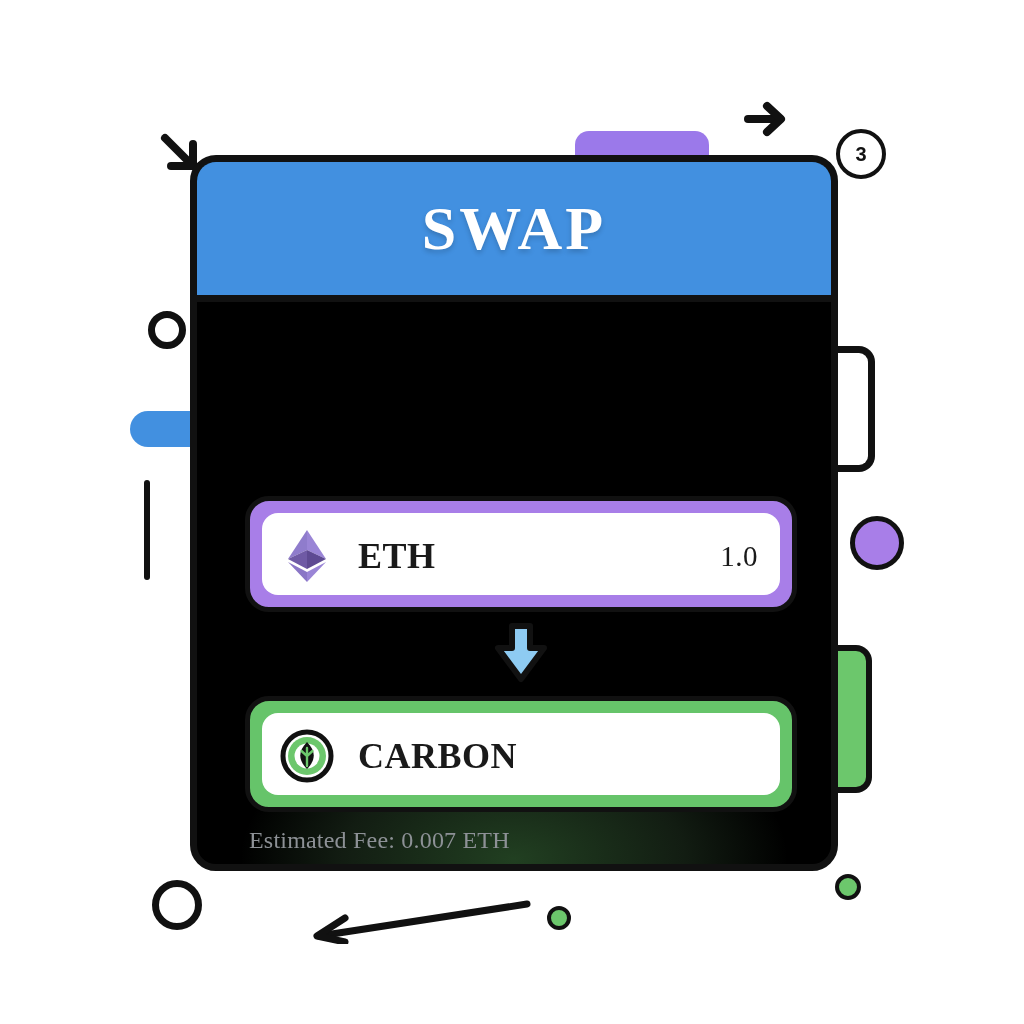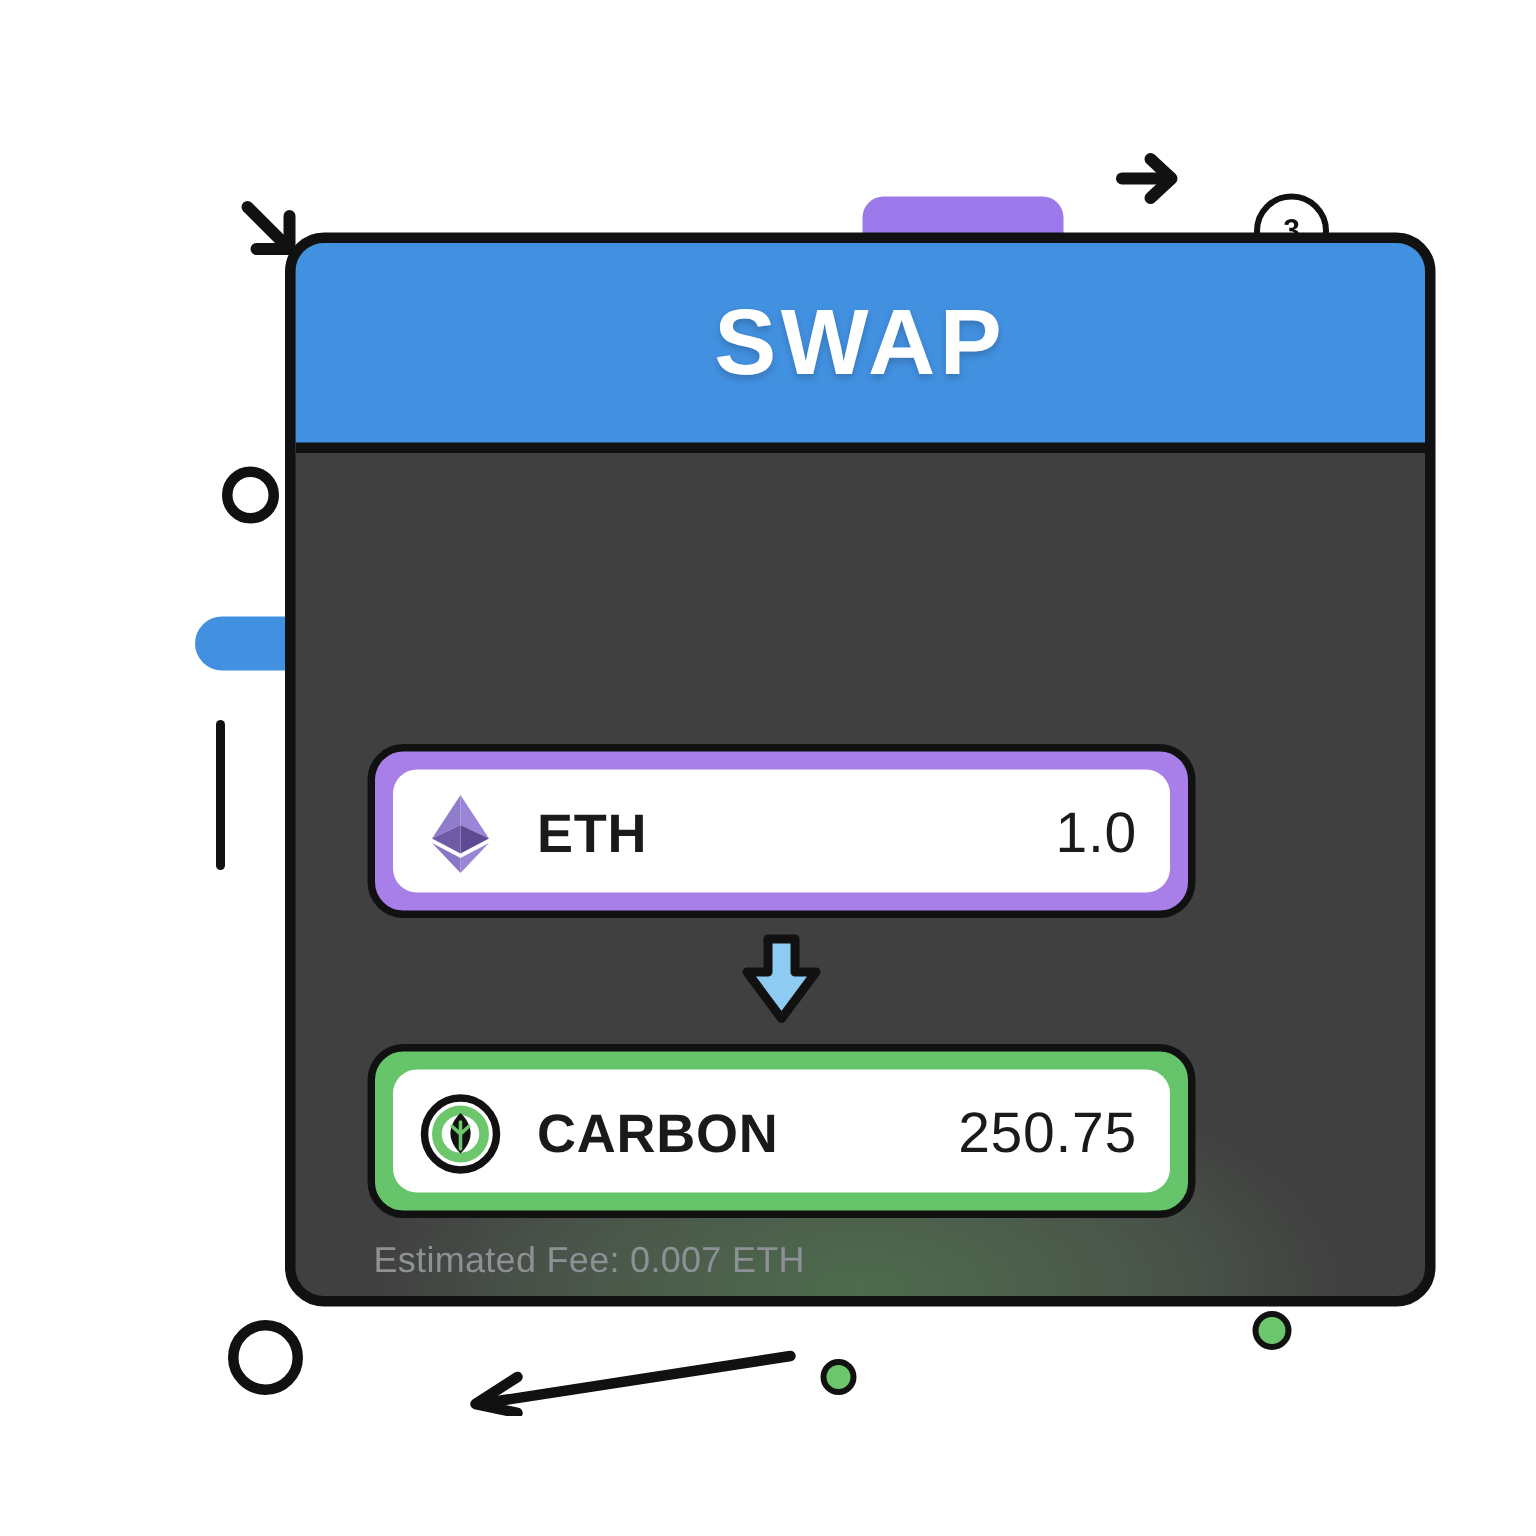--- a/index.html
+++ b/index.html
@@ -32,28 +32,29 @@
     border: 7px solid #111111;
     background: #ffffff;
   }
   .deco-bar { background: #111111; border-radius: 3px; }
 
   
   .card {
     position: absolute;
     left: 190px;
     top: 155px;
-    width: 767px;
+    width: 648px;
     height: 716px;
-    background: #404040;
+    background: #000000;
     border: 7px solid #111111;
     border-radius: 26px;
     box-sizing: border-box;
     overflow: hidden;
     z-index: 5;
+    font-family: Liberation Serif, serif;
   }
   .card-glow {
     position: absolute;
     left: 0; right: 0; bottom: -40px;
     height: 300px;
     background: radial-gradient(ellipse 60% 70% at 50% 85%,
                 rgba(110, 210, 110, 0.30) 0%,
                 rgba(140, 220, 140, 0.13) 45%,
                 rgba(255,255,255,0) 72%);
     pointer-events: none;
@@ -117,21 +118,21 @@
   }
   .token-symbol {
     margin-left: 24px;
     font-size: 36px;
     font-weight: bold;
     color: #1a1a1a;
     letter-spacing: 0.5px;
   }
   .token-amount {
     margin-left: auto;
-    font-size: 38px;
+    font-size: 29px;
     font-weight: normal;
     color: #1a1a1a;
     letter-spacing: 0.5px;
   }
 
   
   .swap-arrow {
     position: absolute;
     left: 289px;
     top: 320px;
@@ -225,20 +226,19 @@
         <span class="token-icon">
           <svg width="54" height="54" viewBox="0 0 54 54">
             <circle cx="27" cy="27" r="24" fill="#ffffff" stroke="#111111" stroke-width="5"></circle>
             <circle cx="27" cy="27" r="19" fill="#6cc76c"></circle>
             <circle cx="27" cy="27" r="12.5" fill="#ffffff"></circle>
             <path d="M27 13 C18 22 18 31 27 40 C36 31 36 22 27 13 Z" fill="#111111"></path>
             <path d="M27 19 L27 37 M27 27 L21.5 22 M27 27 L32.5 22" stroke="#6cc76c" stroke-width="2.4" stroke-linecap="round" fill="none"></path>
           </svg>
         </span>
         <span class="token-symbol">CARBON</span>
-        <span class="token-amount">250.75</span>
       </div>
     </div>
 
     <div class="fee-text">Estimated Fee: 0.007 ETH</div>
 
   </div>
 </div>
 
 </body></html>

